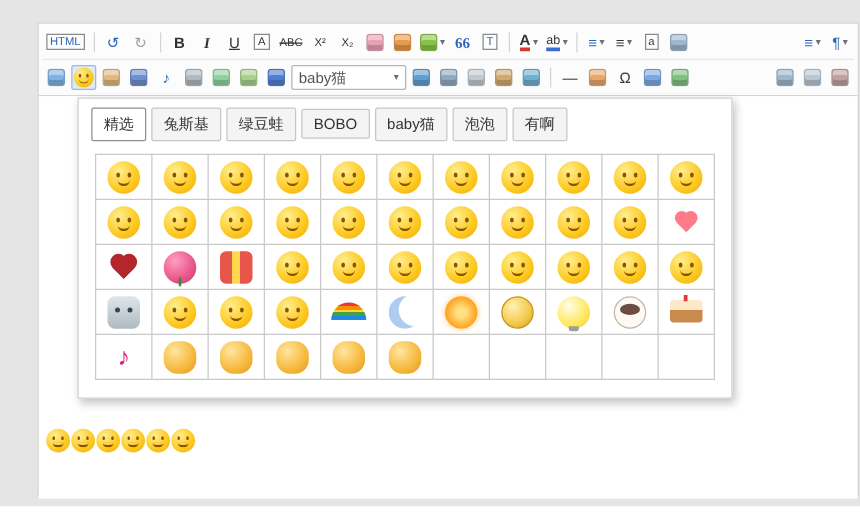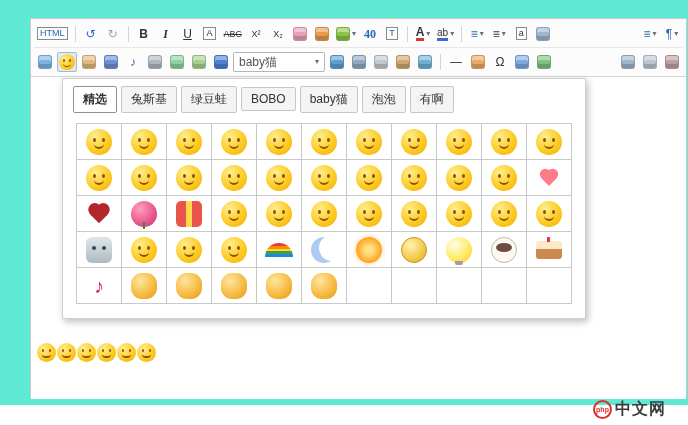--- a/index.html
+++ b/index.html
@@ -1,17 +1,17 @@
 <!DOCTYPE html>
 <html style="--brand: #e02d2d; --active-bg: #dfeaf7; --active-border: #9bb9dd;"><head>
 <meta charset="utf-8">
 <style>
   html,body{margin:0;padding:0;background:#fff;}
   body{width:688px;height:425px;overflow:hidden;font-family:"Liberation Sans","DejaVu Sans",sans-serif;}
-  .stage{position:relative;width:688px;height:405px;background:#5eead4;}
+  .stage{position:relative;width:688px;height:405px;background:#e5e5e5;}
 
   
   .editor{position:absolute;left:30px;top:18px;width:657px;height:379px;border:1px solid #c9c9c9;background:#fff;box-sizing:border-box;}
   .toolbar{background:#fcfcfc;border-bottom:1px solid #d6d6d6;padding:1px 3px;}
   .trow{display:flex;align-items:center;height:27px;white-space:nowrap;}
   .trow + .trow{border-top:1px solid #e7e7e7;}
 
   .tbtn{display:inline-flex;align-items:center;justify-content:center;min-width:20px;height:20px;margin:0 1px;border:1px solid transparent;border-radius:2px;font-size:12px;color:#333;cursor:pointer;padding:0 1px;box-sizing:border-box;}
   .tbtn.active{background:var(--active-bg,#dfeaf7);border-color:var(--active-border,#9bb9dd);}
   .tbtn .tg{display:inline-block;line-height:14px;}
@@ -36,21 +36,21 @@
   .content{position:relative;height:322px;background:#fff;cursor:text;}
   .content-line{position:absolute;left:6px;top:266px;display:flex;align-items:center;}
   .content-line .em{width:19px;height:19px;margin-right:1px;}
   .content-line .em.face::before{left:5px;top:6px;width:2px;height:3px;box-shadow:7px 0 0 #8a5300;}
   .content-line .em.face::after{left:5px;top:11px;width:9px;height:4px;}
 
   
   .panel{position:absolute;left:62px;top:78px;width:522px;background:#fff;border:1px solid #cfcfcf;box-shadow:2px 3px 7px rgba(0,0,0,.25);z-index:5;padding-bottom:14px;}
   .tabs{padding:7px 8px 0 10px;}
   .tab{display:inline-block;margin-right:4px;padding:4px 9px;border:1px solid #c6c6c6;background:#f4f4f4;font-size:12px;color:#333;cursor:pointer;border-radius:2px;}
-  .tab.active{background:#fff;border-color:#8f8f8f;font-weight:bold;text-align:right;}
+  .tab.active{background:#fff;border-color:#8f8f8f;font-weight:normal;text-align:right;}
   table.grid{border-collapse:collapse;margin:10px auto 0;}
   table.grid td{border:1px solid #c9c9c9;width:44px;height:35px;text-align:center;vertical-align:middle;cursor:pointer;padding:0;}
   table.grid td.empty{cursor:default;}
 
   
   .em{position:relative;display:inline-block;width:26px;height:26px;border-radius:50%;background:radial-gradient(circle at 35% 30%,#ffee90,#fdc81e 60%,#f0a70e);vertical-align:middle;box-sizing:border-box;}
   .em.face::before{content:"";position:absolute;left:7px;top:9px;width:3px;height:4px;border-radius:50%;background:#8a5300;box-shadow:9px 0 0 #8a5300;}
   .em.face::after{content:"";position:absolute;left:8px;top:15px;width:10px;height:5px;border-bottom:2px solid #8a5300;border-radius:0 0 10px 10px;box-sizing:border-box;}
   .em.hand{background:radial-gradient(circle at 35% 30%,#ffe6a0,#f6b83c 60%,#e09a20);border-radius:42%;}
   .em.heart,.em.bheart,.em.hearts{background:none;border-radius:0;}
@@ -129,21 +129,21 @@
             <span class="blob" style="background: rgb(232, 160, 180);"></span>
           </span>
           <span class="tbtn ">
             <span class="blob" style="background: rgb(230, 154, 78);"></span>
           </span>
           <span class="tbtn ">
             <span class="blob" style="background: rgb(139, 195, 74);"></span>
             <span class="dd">▾</span>
           </span>
           <span class="tbtn serif bold blue">
-            <span class="tg">40</span>
+            <span class="tg">66</span>
           </span>
           <span class="tbtn box blue">
             <span class="tg">T</span>
           </span>
           <span class="tsep"></span>
           <span class="tbtn redbar">
             <span class="tg">A</span>
             <span class="dd">▾</span>
           </span>
           <span class="tbtn bluebar">
@@ -328,18 +328,14 @@
             <td class="empty"></td>
             <td class="empty"></td>
             <td class="empty"></td>
             <td class="empty"></td>
             <td class="empty"></td>
           </tr>
         </tbody>
       </table>
   </div>
 
-  <div class="site-logo">
-    <span class="logo-circle">php</span>
-    <span class="logo-text">中文网</span>
-  </div>
 
 </div>
 
 </body></html>

